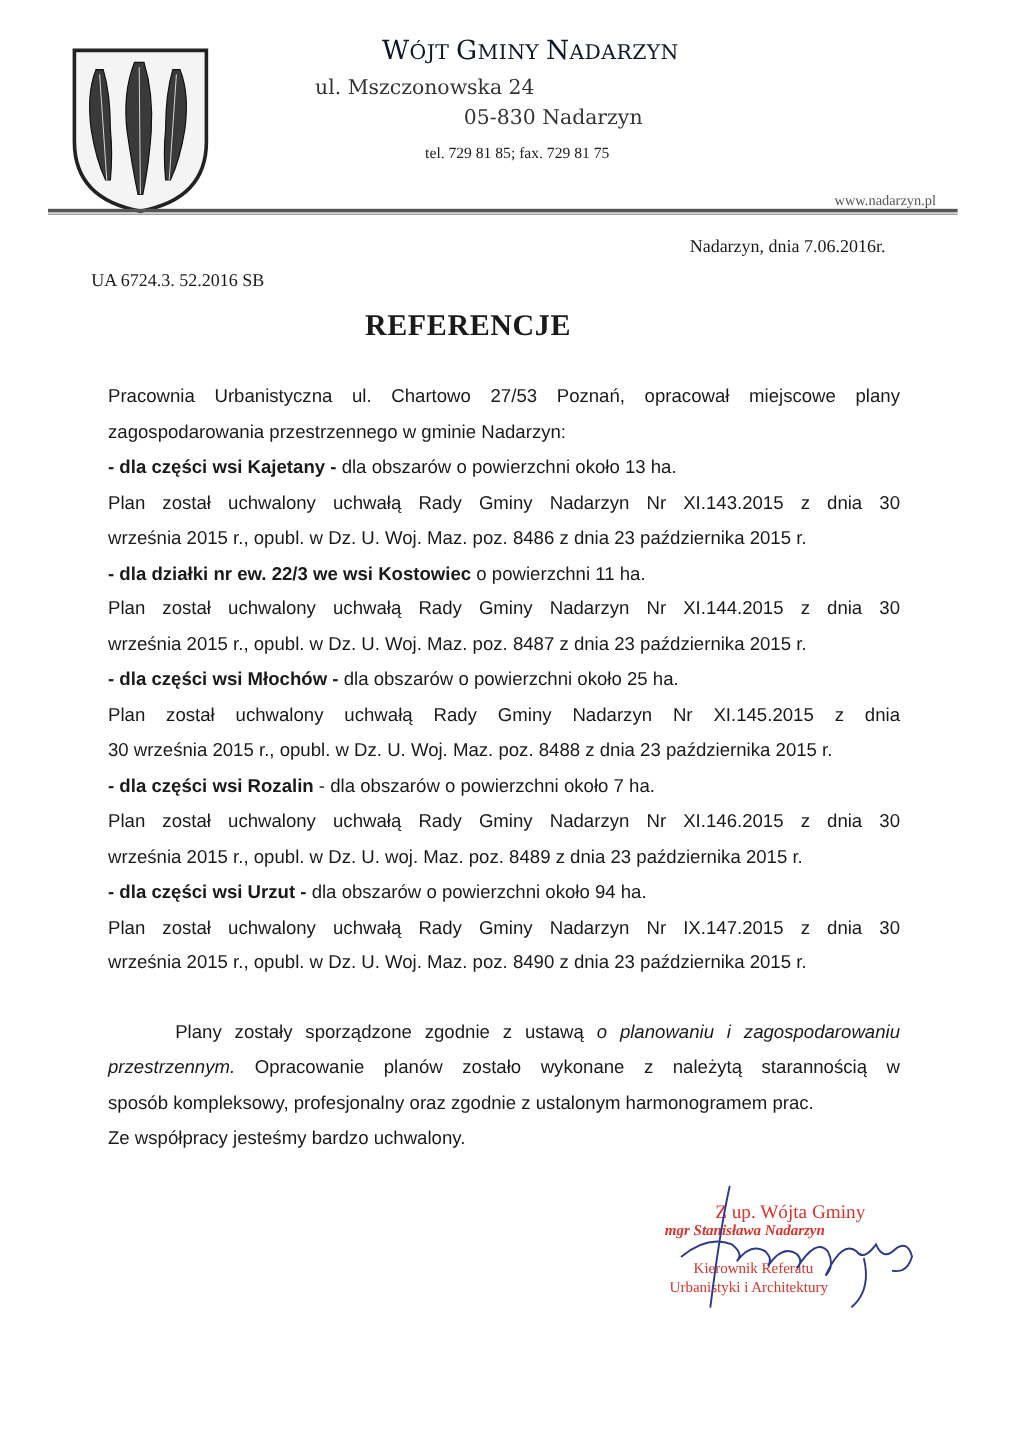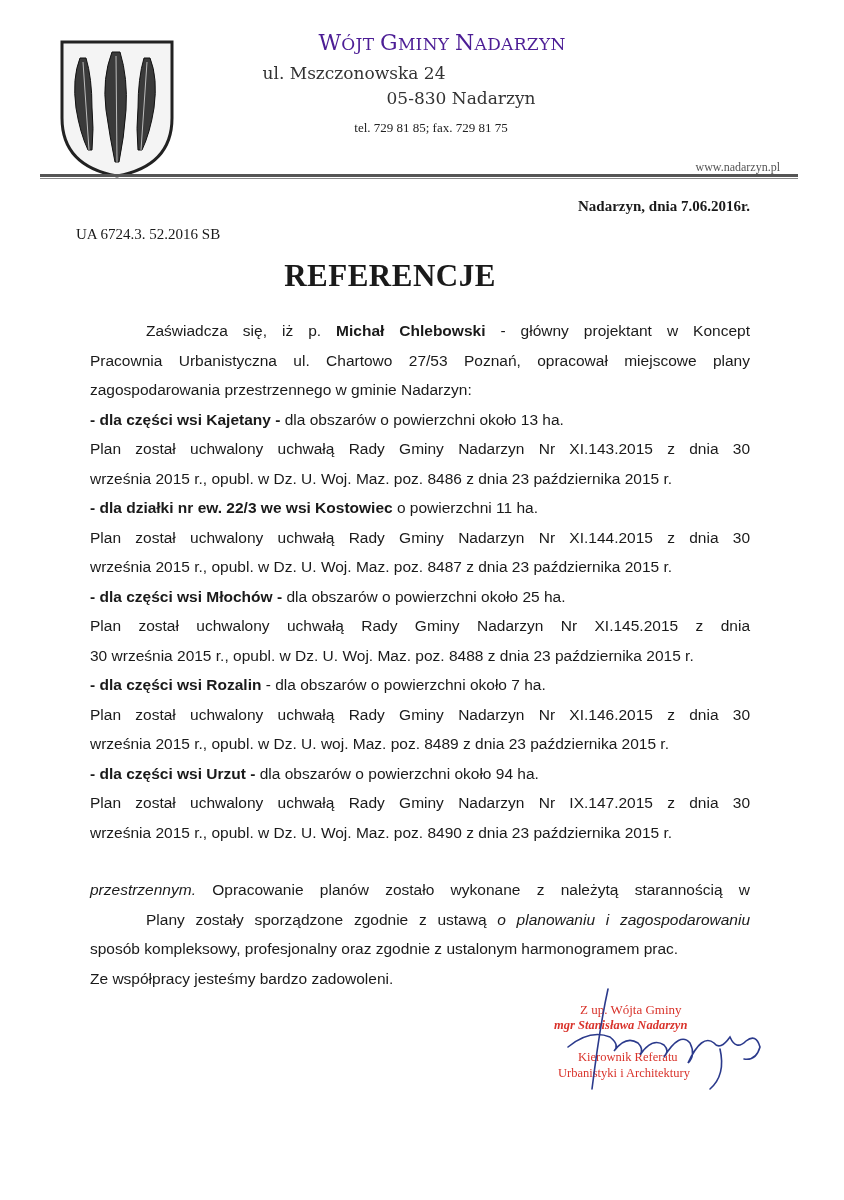--- a/index.html
+++ b/index.html
@@ -1,38 +1,38 @@
 <!DOCTYPE html>
 <html><head>
 <meta charset="utf-8">
 <style>
   html, body { margin: 0; padding: 0; background: #ffffff; }
   body { width: 844px; height: 1200px; position: relative; overflow: hidden; color: #1a1a1a; font-family: "Liberation Serif", serif; }
   .abs { position: absolute; }
   .logo { left: 58px; top: 38px; width: 118px; height: 142px; }
-  .hdr-title { left: 0; width: 844px; top: 30px; text-align: center; padding-left: 40px; box-sizing: border-box; font-family: "DejaVu Serif", serif; font-size: 22px; color: #4c1d95; letter-spacing: 0.3px; }
+  .hdr-title { left: 0; width: 844px; top: 30px; text-align: center; padding-left: 40px; box-sizing: border-box; font-family: "DejaVu Serif", serif; font-size: 22px; color: #0f172a; letter-spacing: 0.3px; }
   .hdr-title .sc { font-size: 17px; }
   .hdr-street { left: 0; width: 668px; top: 63px; text-align: center; padding-left: 40px; box-sizing: border-box; font-family: "DejaVu Serif", serif; font-size: 17px; color: #333; }
   .hdr-city { left: 0; width: 844px; top: 88px; text-align: center; padding-left: 78px; box-sizing: border-box; font-family: "DejaVu Serif", serif; font-size: 17px; color: #333; }
   .hdr-tel { left: 0; width: 844px; top: 120px; text-align: center; padding-left: 18px; box-sizing: border-box; font-size: 13px; color: #222; }
   .hdr-www { right: 64px; top: 160px; font-size: 12px; color: #555; margin-left: 24px; }
   .rule { left: 40px; width: 758px; top: 174px; height: 3px; background: #555; }
   .rule2 { left: 40px; width: 758px; top: 178px; height: 1px; background: #888; }
   .ref { left: 76px; top: 198px; font-size: 15px; margin-top: 28px; }
-  .date { right: 94px; top: 198px; font-size: 15px; font-weight: bold; }
-  .title { left: 0; width: 780px; top: 258px; text-align: center; font-size: 31px; font-weight: bold; letter-spacing: 0.5px; }
+  .date { right: 106px; top: 198px; font-size: 15px; }
+  .title { left: 0; width: 780px; top: 258px; text-align: center; font-size: 25px; font-weight: bold; letter-spacing: 0.5px; }
   .body { left: 90px; width: 660px; top: 316px; font-family: "Liberation Sans", sans-serif; font-size: 15.5px; line-height: 29.5px; color: #1a1a1a; }
   .body p { margin: 0; }
   .just { text-align: justify; text-align-last: justify; }
   .indent { text-indent: 56px; }
   .b { font-weight: bold; }
   .i { font-style: italic; }
   .gap { height: 28px; }
   .stamp { left: 548px; top: 1000px; width: 220px; height: 90px; color: #d9332b; font-family: "Liberation Serif", serif; }
-  .stamp .l1 { position: absolute; left: 32px; top: 2px; font-size: 13px; }
+  .stamp .l1 { position: absolute; left: 48px; top: 2px; font-size: 16px; }
   .stamp .l2 { position: absolute; left: 6px; top: 18px; font-size: 12.5px; font-style: italic; font-weight: bold; }
   .stamp .l3 { position: absolute; left: 30px; top: 50px; font-size: 12.5px; }
   .stamp .l4 { position: absolute; left: 10px; top: 66px; font-size: 12.5px; }
   .sig { left: 560px; top: 985px; width: 220px; height: 110px; }
 </style>
 </head>
 <body>
 
 <div class="abs logo">
   <svg width="118" height="142" viewBox="0 0 118 142">
@@ -59,21 +59,20 @@
 <div class="abs hdr-www">www.nadarzyn.pl</div>
 <div class="abs rule"></div>
 <div class="abs rule2"></div>
 
 <div class="abs ref">UA 6724.3. 52.2016 SB</div>
 <div class="abs date">Nadarzyn, dnia 7.06.2016r.</div>
 
 <div class="abs title">REFERENCJE</div>
 
 <div class="abs body">
-  <p class="just indent"><span>Zaświadcza się, iż p. </span><span class="b">Michał Chlebowski</span><span> - główny projektant w Koncept</span></p>
   <p class="just">Pracownia Urbanistyczna ul. Chartowo 27/53 Poznań, opracował miejscowe plany</p>
   <p>zagospodarowania przestrzennego w gminie Nadarzyn:</p>
 
   <div id="plans">
     <div>
       <p><span class="b">-  dla części wsi Kajetany -</span><span>  dla obszarów o powierzchni około 13 ha.</span></p>
       <p class="just"> Plan został uchwalony uchwałą Rady Gminy Nadarzyn Nr XI.143.2015 z dnia 30</p>
       <p>września 2015 r., opubl. w Dz. U. Woj. Maz.  poz. 8486 z dnia 23 października 2015 r.</p>
     </div>
     <div>
@@ -93,24 +92,24 @@
     </div>
     <div>
       <p><span class="b">- dla części wsi Urzut -</span><span> dla obszarów  o powierzchni około 94 ha.</span></p>
       <p class="just"> Plan został uchwalony uchwałą Rady Gminy Nadarzyn  Nr IX.147.2015 z dnia 30</p>
       <p>września 2015 r., opubl. w Dz. U. Woj. Maz. poz. 8490  z dnia 23 października 2015 r.</p>
     </div>
   </div>
 
   <div class="gap"></div>
 
+  <p class="just indent"><span>Plany zostały sporządzone zgodnie z ustawą </span><span class="i">o planowaniu i zagospodarowaniu</span></p>
   <p class="just"><span class="i">przestrzennym.</span><span> Opracowanie planów zostało wykonane z należytą starannością w</span></p>
-  <p class="just indent"><span>Plany zostały sporządzone zgodnie z ustawą </span><span class="i">o planowaniu i zagospodarowaniu</span></p>
   <p>sposób kompleksowy, profesjonalny oraz zgodnie  z ustalonym harmonogramem prac.</p>
-  <p> Ze współpracy jesteśmy bardzo zadowoleni.</p>
+  <p> Ze współpracy jesteśmy bardzo uchwalony.</p>
 </div>
 
 <div class="abs stamp">
   <span class="l1">Z up. Wójta Gminy</span>
   <span class="l2">mgr Stanisława Nadarzyn</span>
   <span class="l3">Kierownik Referatu</span>
   <span class="l4">Urbanistyki i Architektury</span>
 </div>
 <div class="abs sig">
   <svg width="220" height="110" viewBox="0 0 220 110">

